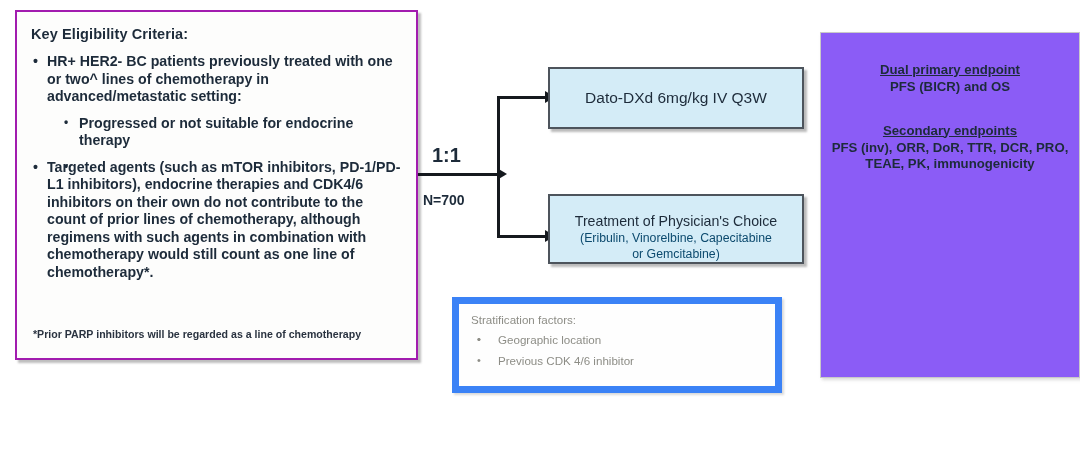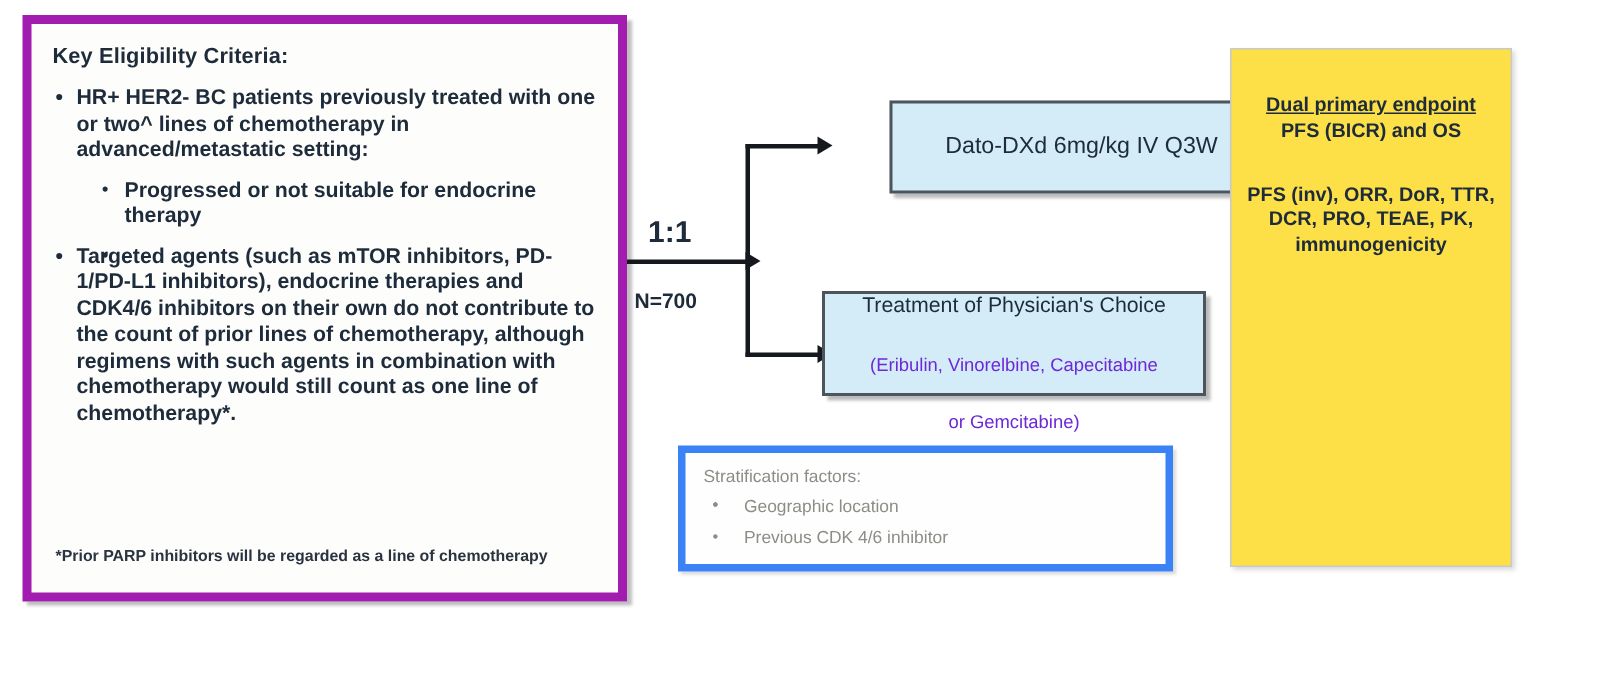--- a/index.html
+++ b/index.html
@@ -15,23 +15,23 @@
     color: #1b2430;
     overflow: hidden;
   }
 
   
   #eligibility-panel {
     position: absolute;
     left: 15px;
     top: 10px;
     width: 403px;
-    height: 391px;
+    height: 350px;
     box-sizing: border-box;
-    border: 6px solid #a21caf;
+    border: 2px solid #a21caf;
     background: #fdfdfc;
     box-shadow: 3px 3px 2px rgba(110,110,110,0.45);
     padding: 14px 14px 8px 14px;
   }
   #eligibility-title {
     font-size: 14.5px;
     font-weight: bold;
     color: #1d2b3a;
     margin-bottom: 11px;
     letter-spacing: .1px;
@@ -157,54 +157,53 @@
     background: #d4ecf7;
     border: 2px solid #4d545c;
     box-shadow: 3px 3px 2px rgba(120,120,120,0.5);
     display: flex;
     align-items: center;
     justify-content: center;
     text-align: center;
   }
   #arm-experimental {
     left: 548px; top: 67px;
-    width: 256px; height: 62px; margin-left: 45px;
+    width: 256px; height: 62px;
   }
   #arm-experimental .arm-title {
     font-size: 15.5px;
     font-weight: normal;
     color: #1d2b3a;
   }
   #arm-comparator {
     left: 548px; top: 194px;
     width: 256px; height: 70px;
     flex-direction: column;
-    justify-content: flex-start;
+    justify-content: flex-end;
     padding: 0 6px;
-    gap: 22px;
   }
   #arm-comparator .arm-title {
     font-size: 14.2px;
     color: #1d2b3a;
     line-height: 17px;
   }
   #arm-comparator .arm-sub {
     font-size: 12.3px;
-    color: #6d28d9;
+    color: #0c4a6e;
     line-height: 15px;
     margin-top: 1px;
   }
 
   
   #stratification-box {
     position: absolute;
     left: 452px; top: 297px;
-    width: 330px; height: 84px;
+    width: 330px; height: 96px;
     box-sizing: border-box;
-    border: 5px solid #3b82f6;
+    border: 7px solid #3b82f6;
     background: #fefefe;
     box-shadow: 2px 2px 2px rgba(150,150,150,0.35);
     padding: 9px 10px 6px 12px;
   }
   #stratification-title {
     font-size: 11.6px;
     color: #8d8d86;
     margin-bottom: 7px;
   }
   .strat-list { list-style: none; margin: 0; padding: 0; }
@@ -219,24 +218,24 @@
   .strat-item > .bullet {
     position: absolute;
     left: 6px; top: -1px;
     font-size: 11px;
   }
 
   
   #endpoints-panel {
     position: absolute;
     left: 820px; top: 32px;
-    width: 188px; height: 346px;
+    width: 260px; height: 346px;
     box-sizing: border-box;
     border: 1px solid #c9c9c9;
-    background: #fde047;
+    background: #8b5cf6;
     box-shadow: 2px 2px 3px rgba(165,165,165,0.4);
     text-align: center;
     padding-top: 28px;
   }
   .endpoint-group { margin-bottom: 26px; }
   .endpoint-heading {
     font-size: 13.2px;
     font-weight: bold;
     color: #1d2b3a;
     text-decoration: underline;
@@ -320,15 +319,16 @@
     </li>
   </ul>
 </div>
 
 <div id="endpoints-panel">
   <div class="endpoint-group">
     <div class="endpoint-heading">Dual primary endpoint</div>
     <div class="endpoint-body">PFS (BICR) and OS</div>
   </div>
   <div class="endpoint-group">
+    <div class="endpoint-heading">Secondary endpoints</div>
     <div class="endpoint-body">PFS (inv), ORR, DoR, TTR, DCR, PRO, TEAE, PK, immunogenicity</div>
   </div>
 </div>
 
 </body></html>

